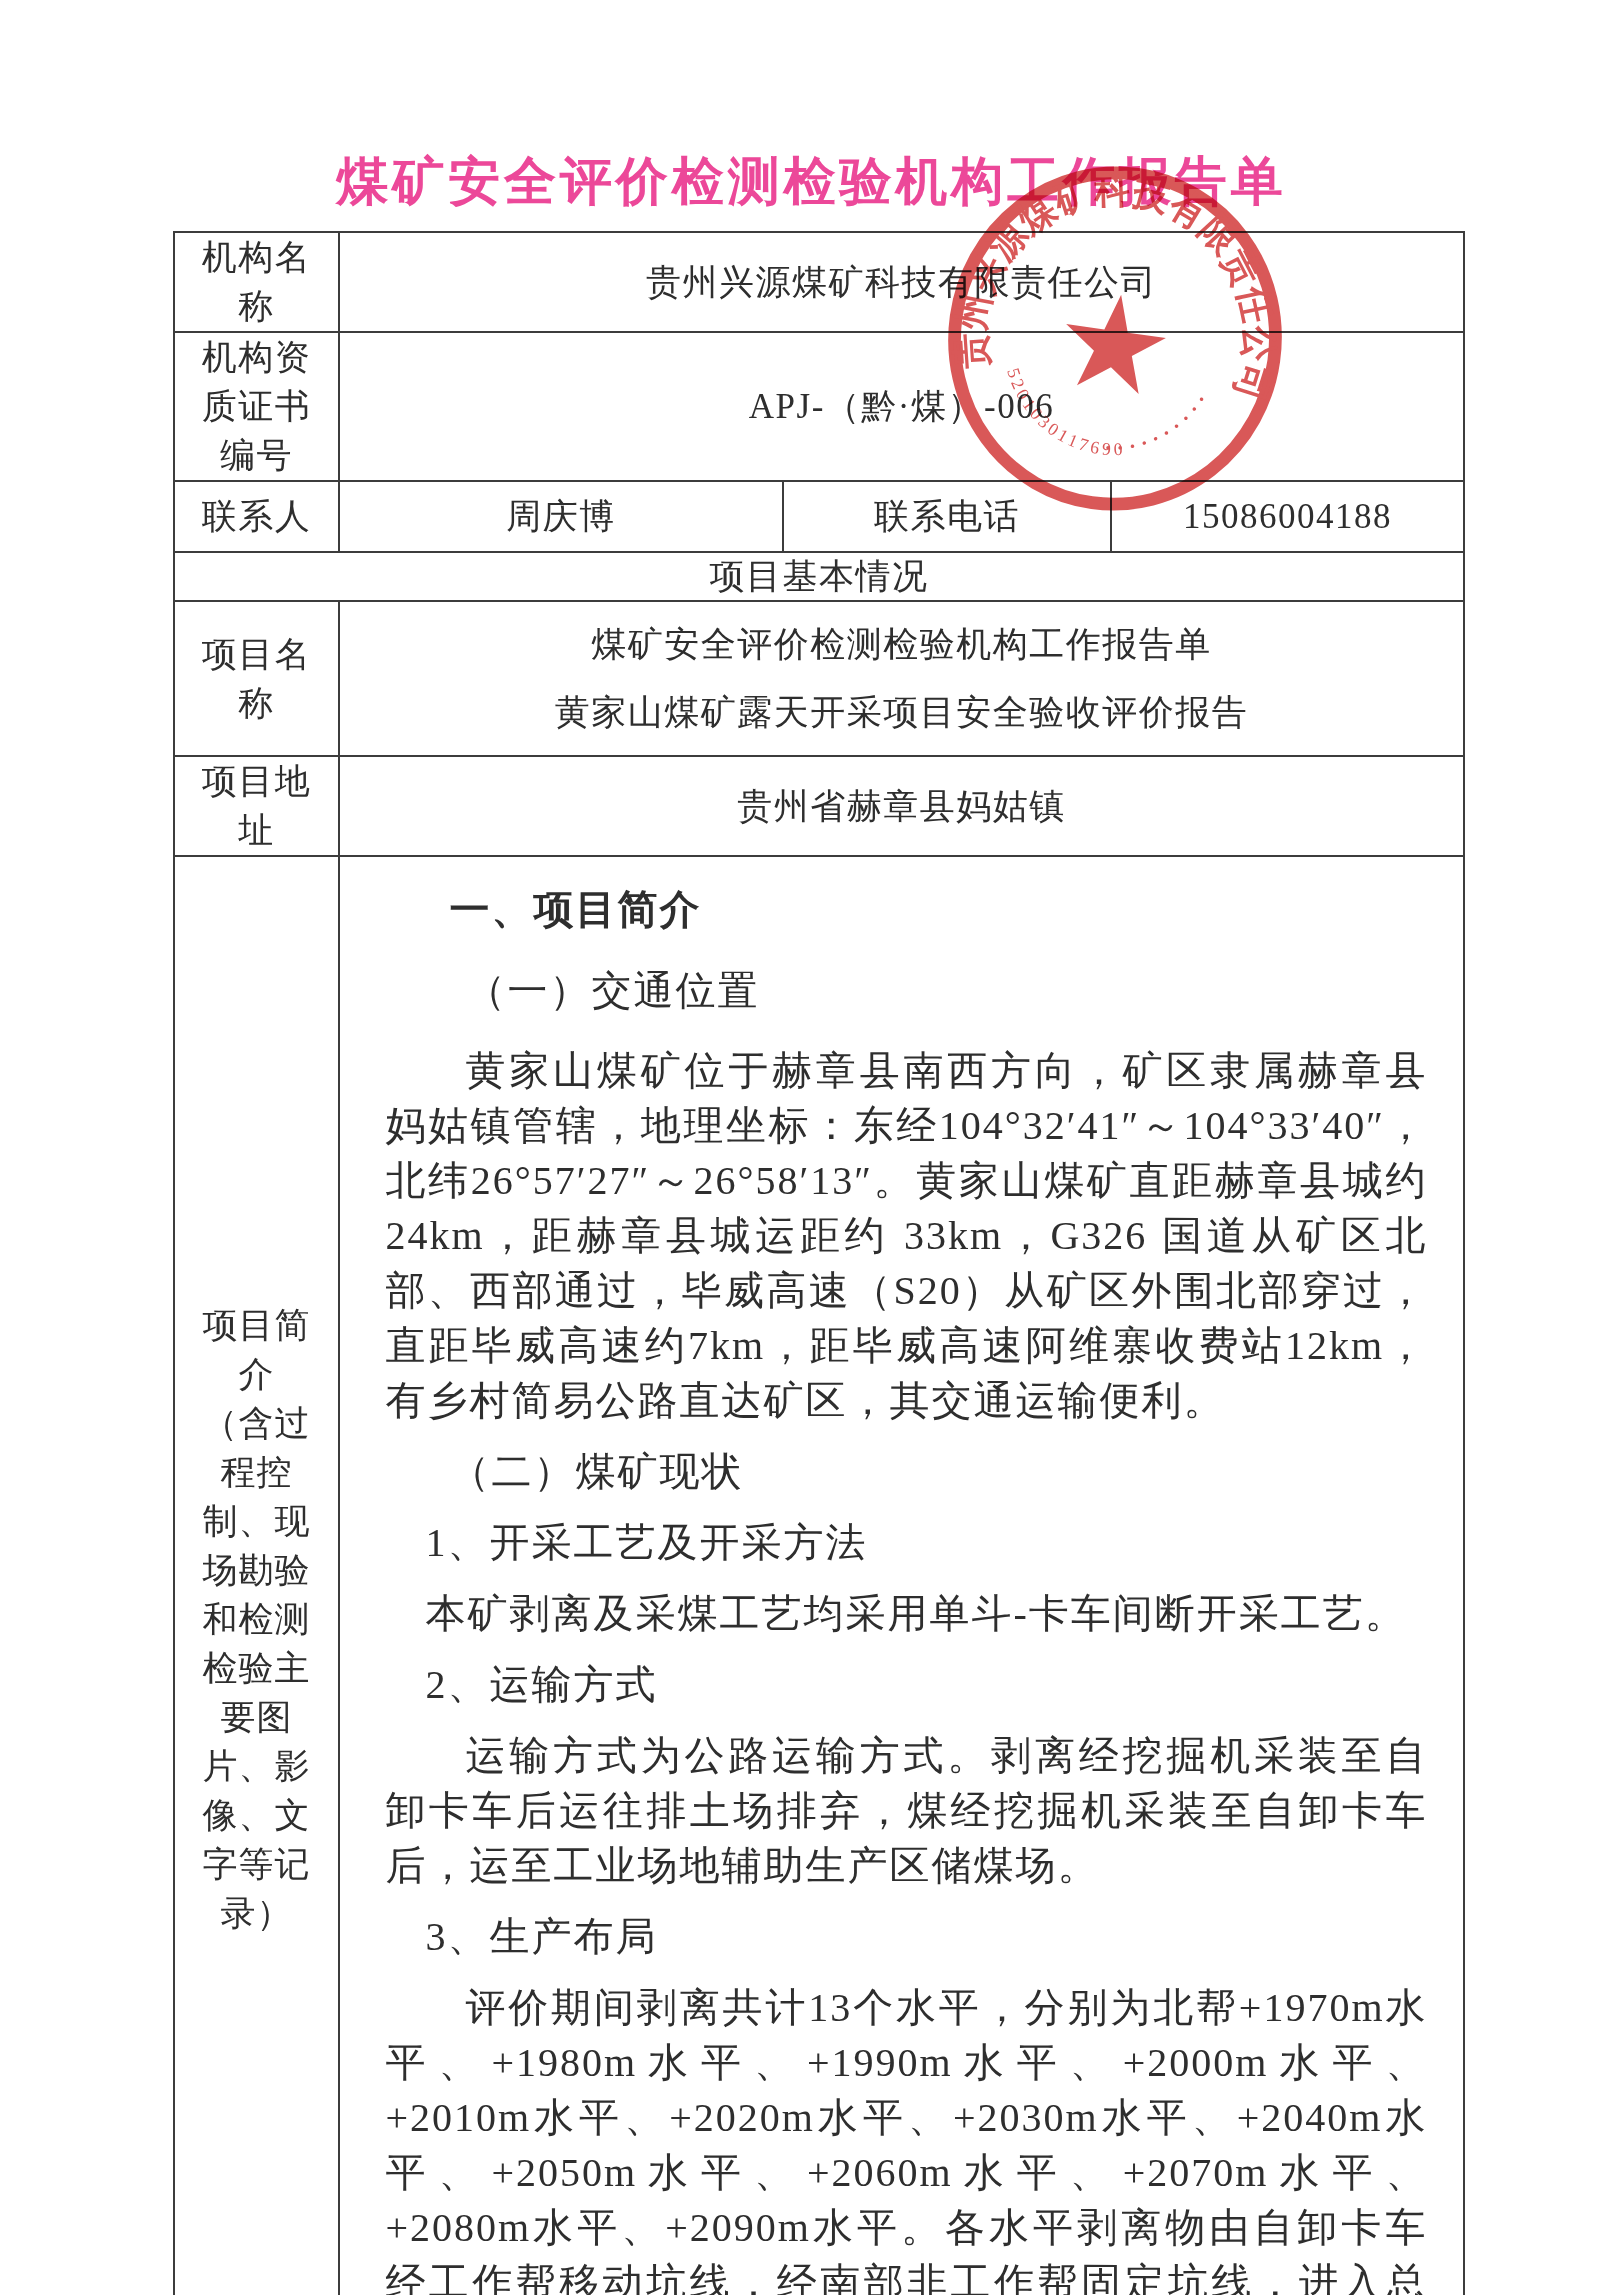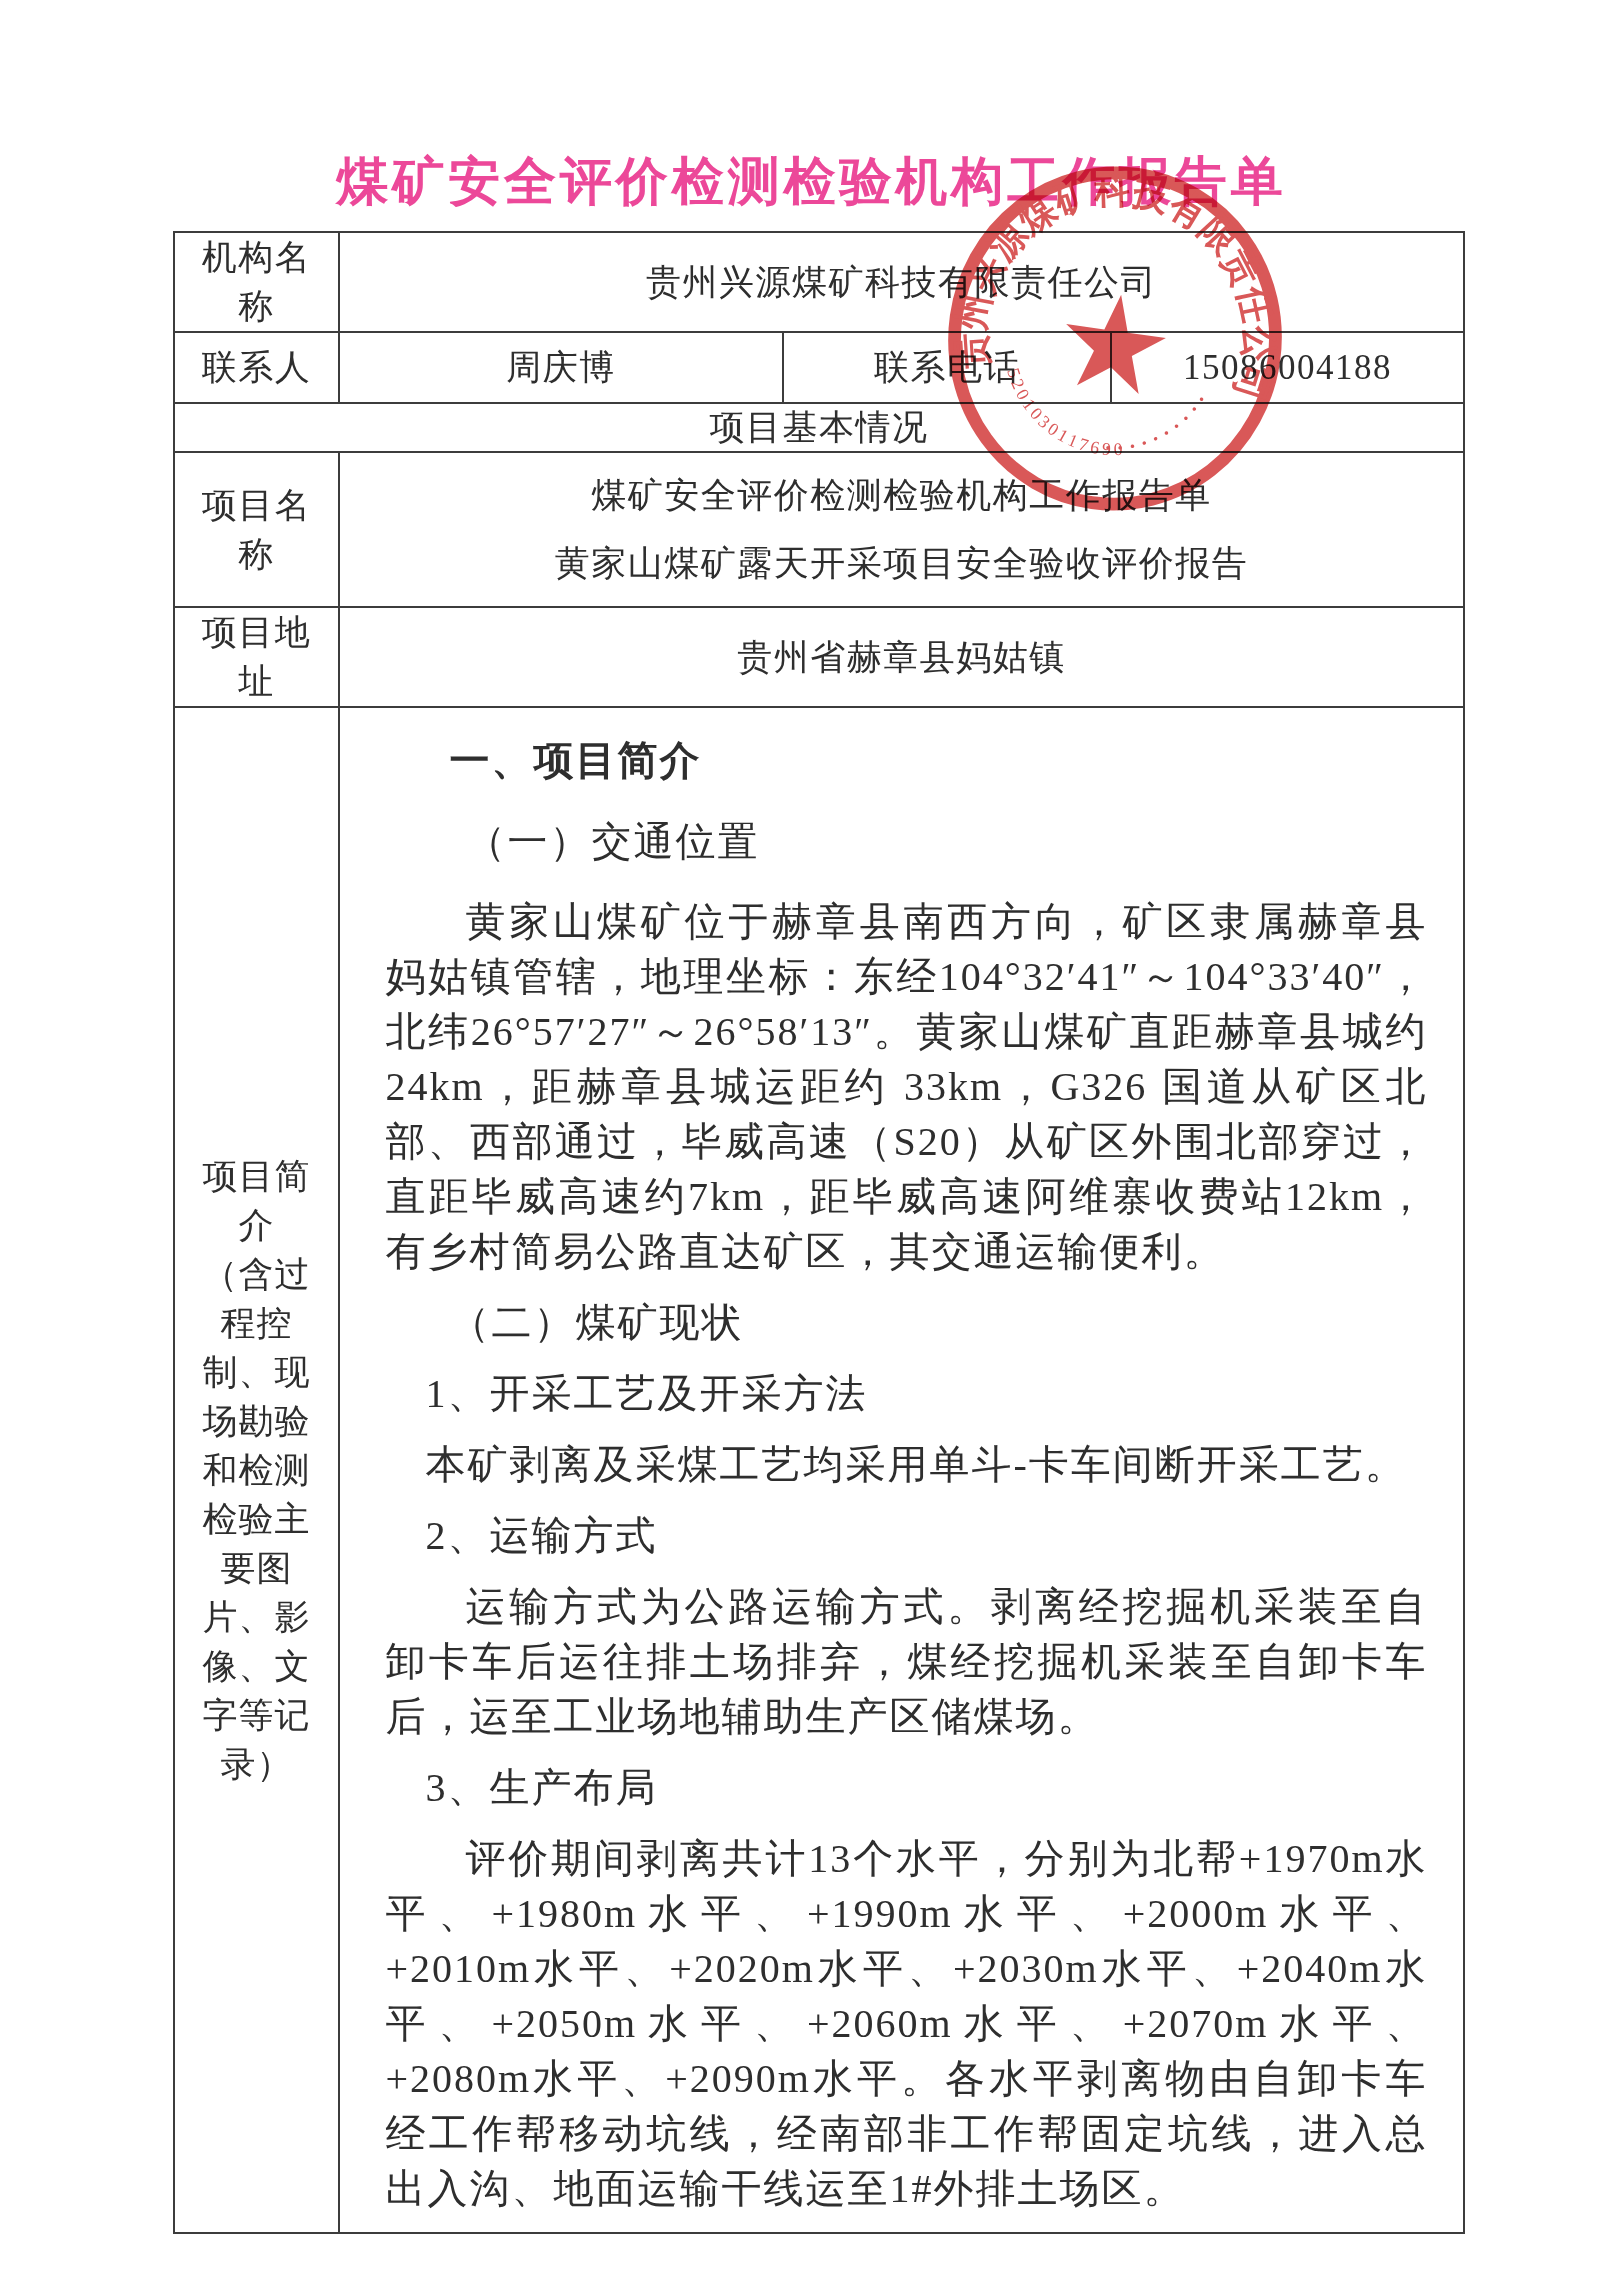--- a/index.html
+++ b/index.html
@@ -88,20 +88,30 @@
         <col style="width:353px">
     </colgroup>
     <tbody>
         <tr style="height:95px">
       <td class="lbl">
         <div class="preline">机构名
 称</div>
       </td>
       <td colspan="3">
         <span>贵州兴源煤矿科技有限责任公司</span>
+      </td>
+    </tr>
+    <tr style="height:133px">
+      <td class="lbl">
+        <div class="preline">机构资
+质证书
+编号</div>
+      </td>
+      <td colspan="3">
+        <span>APJ-（黔·煤）-006</span>
       </td>
     </tr>
     <tr style="height:71px">
       <td class="lbl">
         <span>联系人</span>
       </td>
       <td>
         <span>周庆博</span>
       </td>
       <td>

